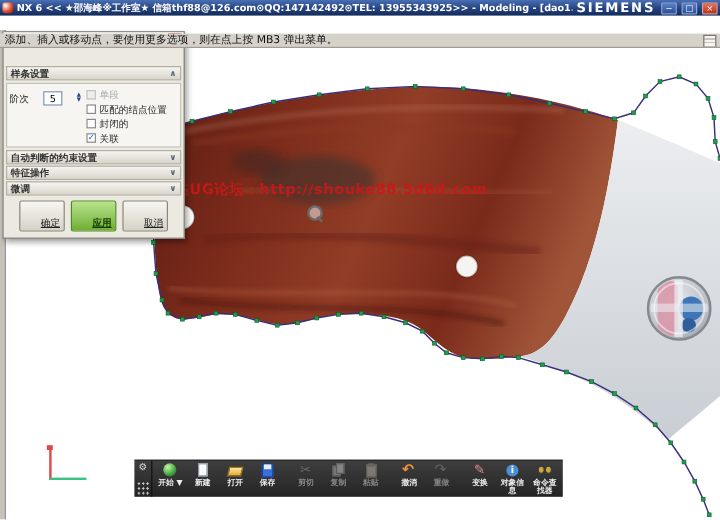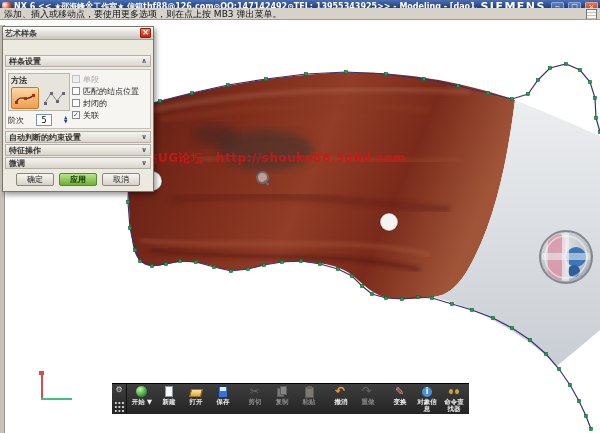--- a/index.html
+++ b/index.html
@@ -12,21 +12,21 @@
   .nxicon{width:9px;height:9px;border-radius:2px;flex:0 0 auto;
     background:radial-gradient(circle at 30% 30%,#fff 0%,#e05030 55%,#8a1200 100%);}
   .titletext{flex:1;color:#fff;font-size:8px;font-weight:bold;white-space:nowrap;
     overflow:hidden;text-overflow:clip;letter-spacing:0;}
   .brand{color:#fff;font-size:11px;font-weight:bold;letter-spacing:1.5px;margin-right:1px;}
   .wbtn{width:13px;height:10px;font-size:7px;line-height:9px;text-align:center;color:#fff;
     border:1px solid #8fa8d8;border-radius:1px;box-sizing:border-box;
     background:linear-gradient(#5b82c8,#2a4f96);margin-left:1px;}
   .wbtn.close{background:linear-gradient(#e8735a,#b83318);border-color:#e8a090;}
   
-  .promptbar{position:absolute;left:0;top:8px;width:600px;height:12px;z-index:20;
+  .promptbar{position:absolute;left:0;top:28px;width:600px;height:12px;z-index:20;
     background:#d6d2ca;border-bottom:1px solid #a09c94;box-sizing:border-box;
     font-size:9px;color:#111;padding:0 4px;line-height:12px;white-space:nowrap;overflow:hidden;}
   .prompt-ico{position:absolute;right:3px;top:1px;width:9px;height:9px;border:1px solid #777;
     background:repeating-linear-gradient(#f4f4f0 0 2px,#c8c4bc 2px 3px);}
   
   #scene{position:absolute;left:0;top:0;z-index:1;}
   .leftstrip{position:absolute;left:0;top:25px;width:4px;height:408px;background:#c6c2ba;
     border-right:1px solid #9a968e;z-index:2;}
   .watermark{position:absolute;left:108px;top:150px;z-index:3;font-size:12px;font-weight:bold;
     color:rgba(202,24,24,.92);white-space:nowrap;letter-spacing:.5px;}
@@ -64,22 +64,22 @@
   .spin{display:flex;flex-direction:column;line-height:4px;}
   .spin span{font-size:4.5px;color:#224488;}
   .cbcol{display:flex;flex-direction:column;justify-content:flex-start;gap:2px;padding-top:1px;}
   .cbrow{display:flex;align-items:center;gap:3px;height:10px;font-size:8px;color:#222;}
   .cbox{width:8px;height:8px;border:1px solid #8a8a8a;background:#fff;box-sizing:border-box;
     font-size:7px;line-height:6px;text-align:center;color:#2255cc;font-weight:bold;}
   .cbrow.disabled{color:#ababab;}
   .cbrow.disabled .cbox{border-color:#c2c2c2;background:#eeeeea;}
   .btnrow{display:flex;justify-content:center;gap:5px;margin:4px 0 3px 0;}
   .dbtn{min-width:38px;height:13px;border:1px solid #8a867c;border-radius:2px;font-size:8px;
-    line-height:11px;text-align:center;background:linear-gradient(#f8f6f2,#d6d2c8);color:#222;
-    padding:0 3px;box-sizing:border-box;}
+    line-height:11px;text-align:right;background:linear-gradient(#f8f6f2,#d6d2c8);color:#222;
+    padding:12px 3px;box-sizing:border-box;text-decoration:underline;}
   .dbtn.apply{background:linear-gradient(#b9e48c,#6fae34);border-color:#55892a;color:#143a00;font-weight:bold;}
   
   .toolbar{position:absolute;left:112px;top:383px;z-index:10;}
   .tb-row1{display:flex;align-items:stretch;background:#161616;height:11px;}
   .tb-grip{width:13px;background:linear-gradient(135deg,#e8f8e8 0%,#58b058 50%,#1a6a2a 100%);
     border:1px solid #0a0a0a;box-sizing:border-box;}
   .tb-tab{font-size:6.5px;color:#e4e4e4;background:linear-gradient(#3c3c3a,#232321);
     border-right:1px solid #070707;padding:0 3px;line-height:11px;white-space:nowrap;}
   .tb-tab.active{background:linear-gradient(#5a94e8,#2050a8);color:#fff;}
   .tb-tab.over{background:#2a2a2a;color:#bbb;padding:0 2px;}
@@ -287,42 +287,20 @@
     <span class="t">艺术样条</span>
     <span class="dlg-close">×</span>
   </div>
   <div class="dlg-body">
     <div class="sec-head">
       <span>样条设置</span>
       <span class="chev">∧</span>
     </div>
     <div class="mpanel">
       <div>
-        <div class="mbox">
-          <div class="mlabel">方法</div>
-          <div class="mbtns">
-            <div class="mbtn1">
-              <svg width="22" height="16">
-                <path d="M2,12 C7,3 12,13 20,5" stroke="#222" fill="none" stroke-width="1.2"></path>
-                <rect x="1" y="11" width="3" height="3" fill="#cc2200"></rect>
-                <rect x="10" y="7" width="3" height="3" fill="#cc2200"></rect>
-                <rect x="18" y="4" width="3" height="3" fill="#cc2200"></rect>
-              </svg>
-            </div>
-            <div class="mbtn2">
-              <svg width="22" height="16">
-                <polyline points="2,13 8,3 14,11 20,3" stroke="#888" fill="none" stroke-width="1"></polyline>
-                <rect x="1" y="12" width="3" height="3" fill="#667"></rect>
-                <rect x="7" y="2" width="3" height="3" fill="#667"></rect>
-                <rect x="13" y="10" width="3" height="3" fill="#667"></rect>
-                <rect x="19" y="2" width="3" height="3" fill="#667"></rect>
-              </svg>
-            </div>
-          </div>
-        </div>
         <div class="degrow">
           <span>阶次</span>
           <input class="deg-input" readonly="" value="5" style="">
           <span class="spin">
             <span>▲</span>
             <span>▼</span>
           </span>
         </div>
       </div>
       <div class="cbcol">

